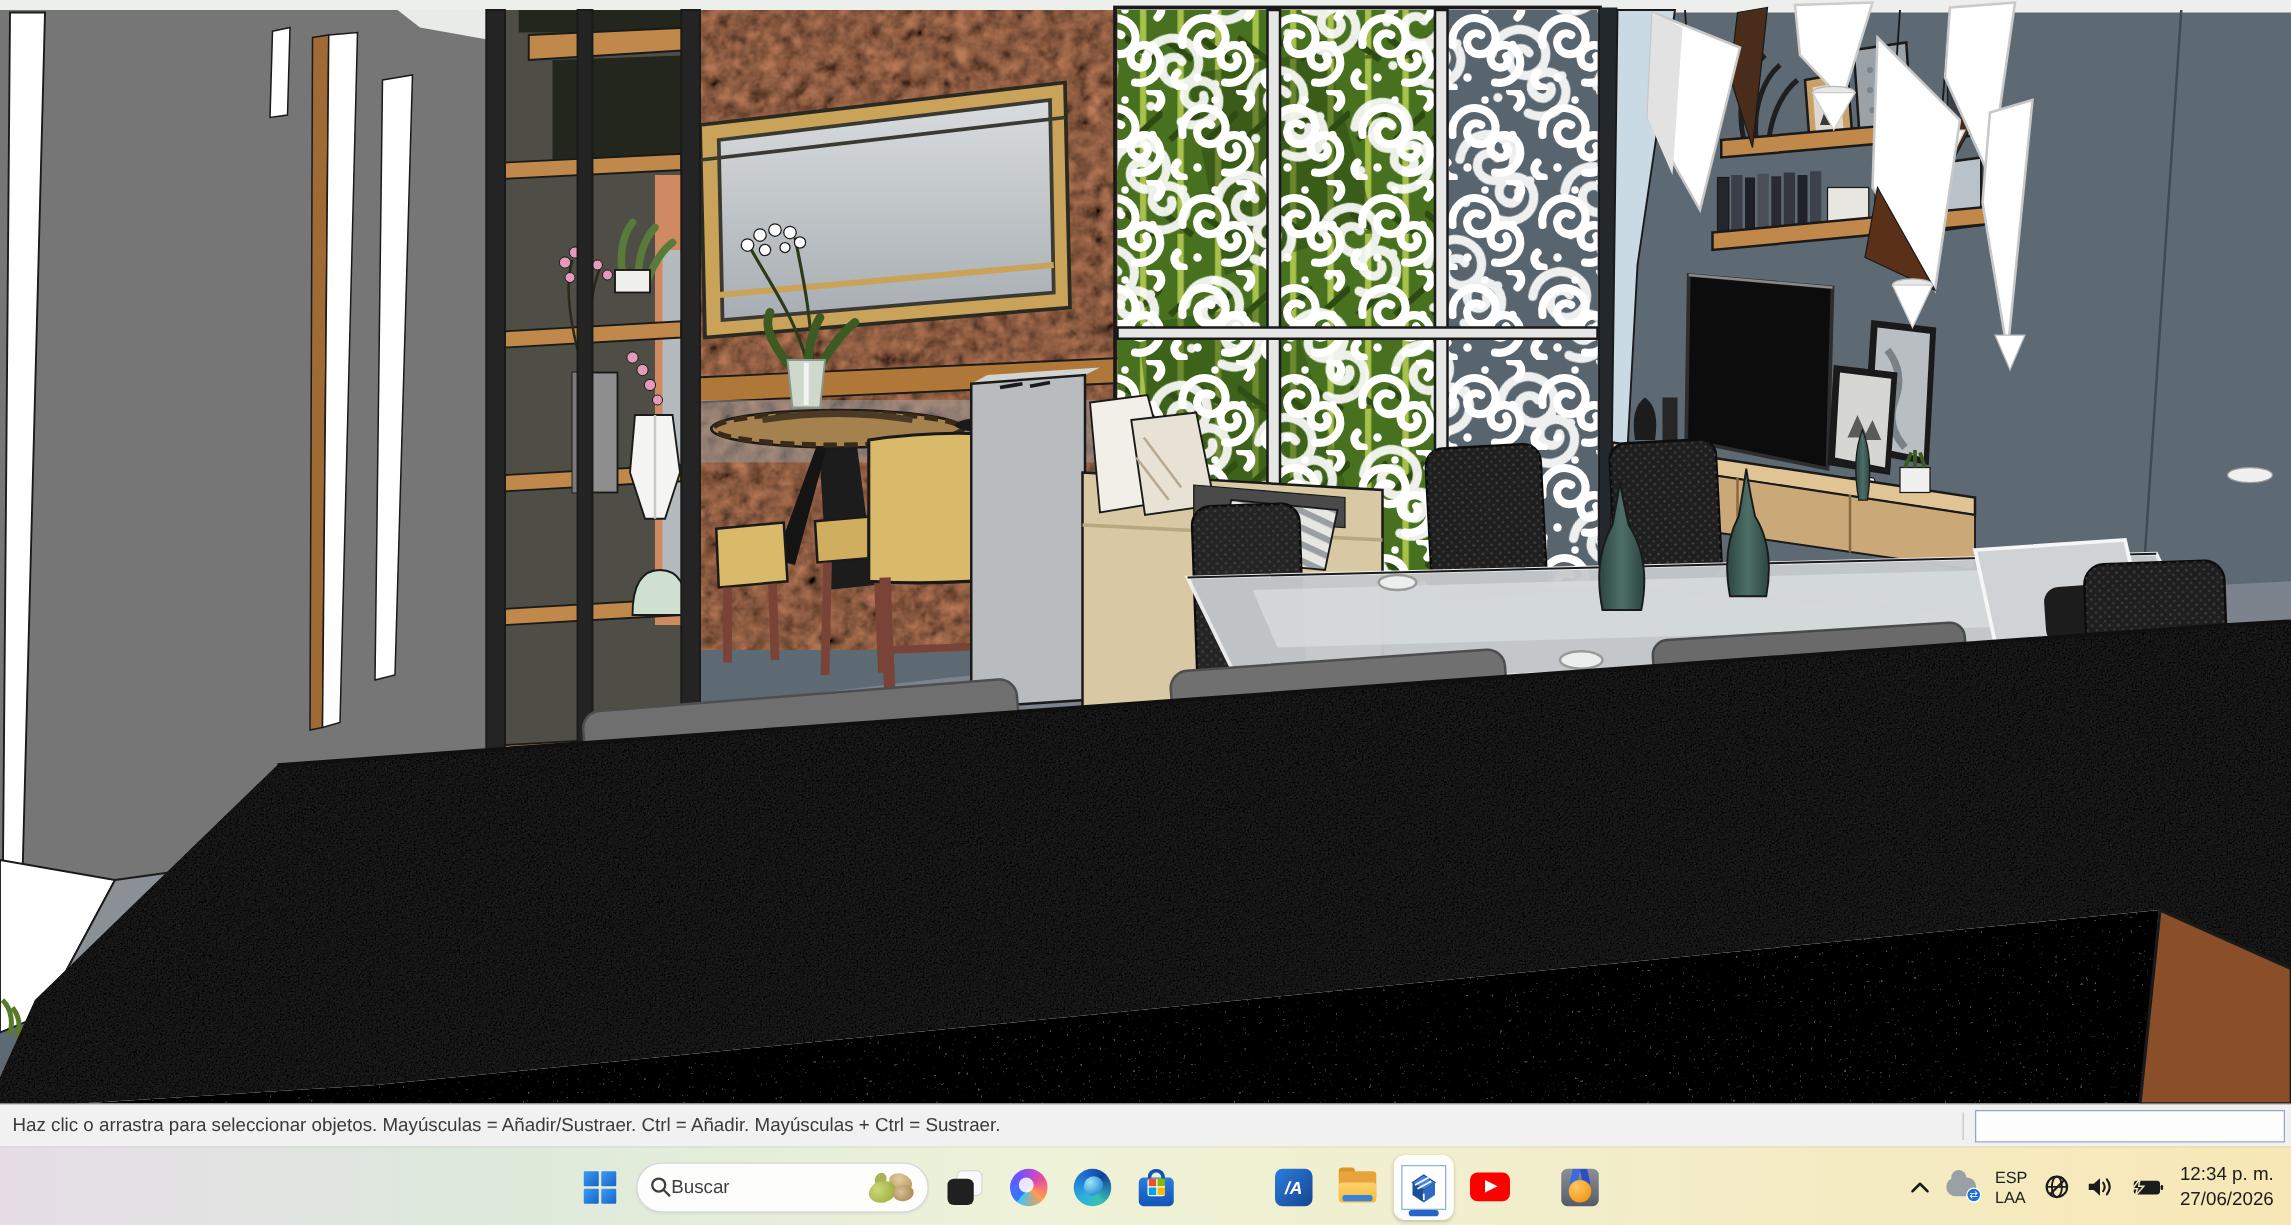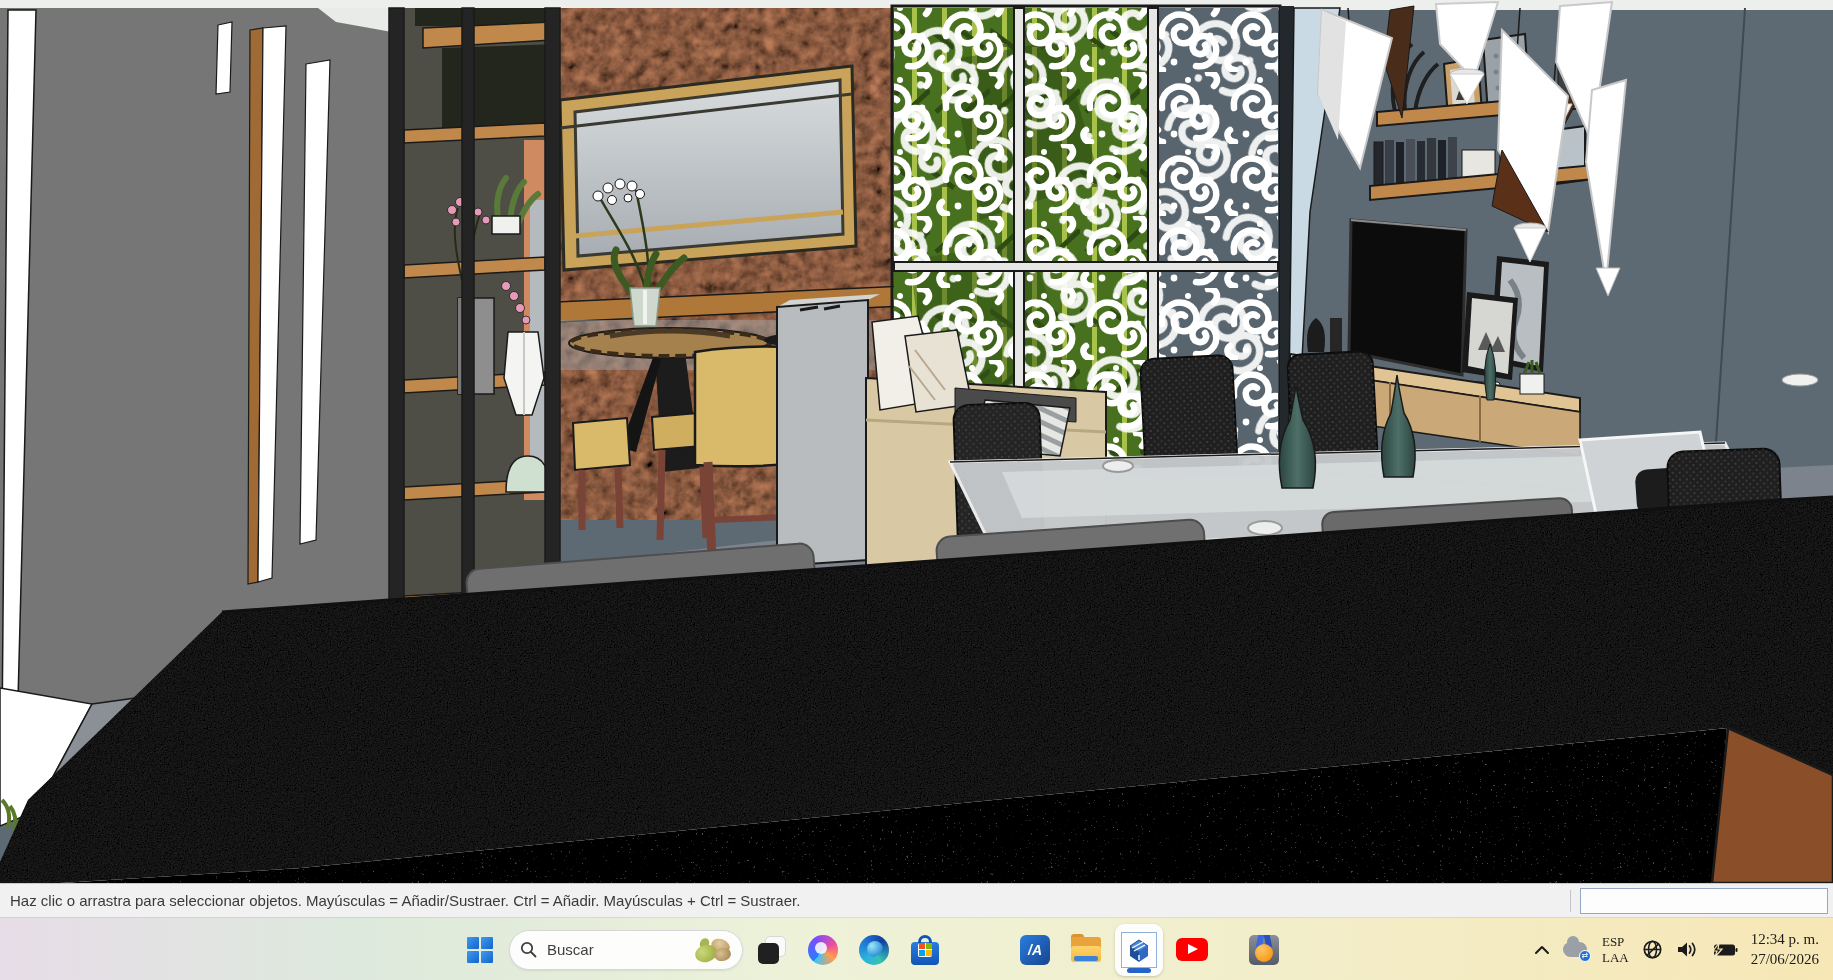--- a/index.html
+++ b/index.html
@@ -25,21 +25,21 @@
   .measure-sep{position:absolute;right:262px;top:6px;width:1px;height:22px;background:#c4c4c8;}
   
   .taskbar{position:absolute;left:0;top:917px;width:1833px;height:63px;
     background:linear-gradient(90deg,var(--taskbar-a) 0%,var(--taskbar-b) 20%,var(--taskbar-c) 45%,#f2eecb 68%,var(--taskbar-d) 100%);
     border-top:1px solid rgba(0,0,0,0.07);}
   .tb-center{position:absolute;left:458px;top:0;height:63px;display:flex;align-items:center;gap:7px;}
   .tb-btn{width:44px;height:48px;display:flex;align-items:center;justify-content:center;border-radius:6px;position:relative;flex:0 0 auto;}
   .start-grid{width:26px;height:26px;display:grid;grid-template-columns:12px 12px;grid-template-rows:12px 12px;gap:2px;}
   .start-grid div{background:linear-gradient(135deg,#3f9af2,#1464c8);border-radius:1px;}
   .search-pill{height:40px;width:234px;background:rgba(255,255,255,0.9);border:1px solid #d6d6da;border-radius:20px;
-    display:flex;align-items:center;padding:0 10px;gap:10px;box-shadow:0 1px 2px rgba(0,0,0,0.08);}
+    display:flex;align-items:center;padding:0 10px;box-shadow:0 1px 2px rgba(0,0,0,0.08);}
   .search-pill .q{font-size:15px;color:#3f3f42;flex:1;}
   .pistachio{width:38px;height:28px;position:relative;flex:0 0 auto;}
   .pistachio i{position:absolute;border-radius:50%;}
   .pistachio .p1{left:1px;top:9px;width:22px;height:17px;background:radial-gradient(circle at 35% 35%,#cbd87a,#93a231);transform:rotate(-15deg);}
   .pistachio .p2{left:17px;top:3px;width:19px;height:14px;background:radial-gradient(circle at 40% 35%,#e2cda0,#b08d55);transform:rotate(20deg);}
   .pistachio .p3{left:20px;top:12px;width:17px;height:13px;background:radial-gradient(circle at 40% 40%,#d8c193,#9d7a46);transform:rotate(-8deg);}
   .pistachio .p4{left:6px;top:2px;width:9px;height:11px;background:#a9b554;transform:rotate(30deg);}
   .taskview{position:relative;width:28px;height:28px;}
   .taskview .back{position:absolute;right:0;top:0;width:21px;height:21px;border-radius:5px;background:#fafafa;border:1px solid #d8d8d8;}
   .taskview .front{position:absolute;left:0;bottom:0;width:21px;height:21px;border-radius:5px;background:#202020;}
@@ -66,21 +66,21 @@
   .youtube{width:32px;height:23px;background:#f00;border-radius:6px;position:relative;}
   .youtube::after{content:"";position:absolute;left:12px;top:6px;border-left:10px solid #fff;border-top:5.5px solid transparent;border-bottom:5.5px solid transparent;}
   .medal{width:30px;height:30px;border-radius:5px;background:linear-gradient(180deg,#8a8f98,#565c66);position:relative;overflow:hidden;}
   .medal .r1{position:absolute;left:8px;top:0;width:6px;height:12px;background:#3c68e0;transform:skewX(-12deg);}
   .medal .r2{position:absolute;left:16px;top:0;width:6px;height:12px;background:#2b4fc0;transform:skewX(12deg);}
   .medal .ball{position:absolute;left:6px;top:9px;width:18px;height:18px;border-radius:50%;background:radial-gradient(circle at 35% 30%,#ffc766,#f79c1d 70%,#d97f08);}
   .gap-lg{width:52px;flex:0 0 auto;}
   .gap-sm{width:14px;flex:0 0 auto;}
   
   .tb-tray{position:absolute;right:0;top:0;height:63px;display:flex;align-items:center;gap:13px;padding-right:14px;}
-  .tray-item{display:flex;align-items:center;justify-content:flex-start;font-family:Liberation Serif, serif;}
+  .tray-item{display:flex;align-items:center;justify-content:flex-start;}
   .lang{font-size:13px;color:#1b1b1b;line-height:1.2;text-align:left;}
   .clock{font-size:15px;color:#1b1b1b;line-height:1.3;text-align:right;}
   .cloud{position:relative;width:26px;height:20px;}
   .cloud .c{position:absolute;left:0;top:2px;width:24px;height:15px;background:#9aa0a6;border-radius:8px;}
   .cloud .c::before{content:"";position:absolute;left:4px;top:-6px;width:12px;height:12px;border-radius:50%;background:#9aa0a6;}
   .cloud .badge{position:absolute;right:-2px;bottom:-2px;width:12px;height:12px;border-radius:50%;background:#1f6fd4;color:#fff;font-size:8px;
     display:flex;align-items:center;justify-content:center;border:1px solid #fff;}
 </style>
 </head>
 <body>

